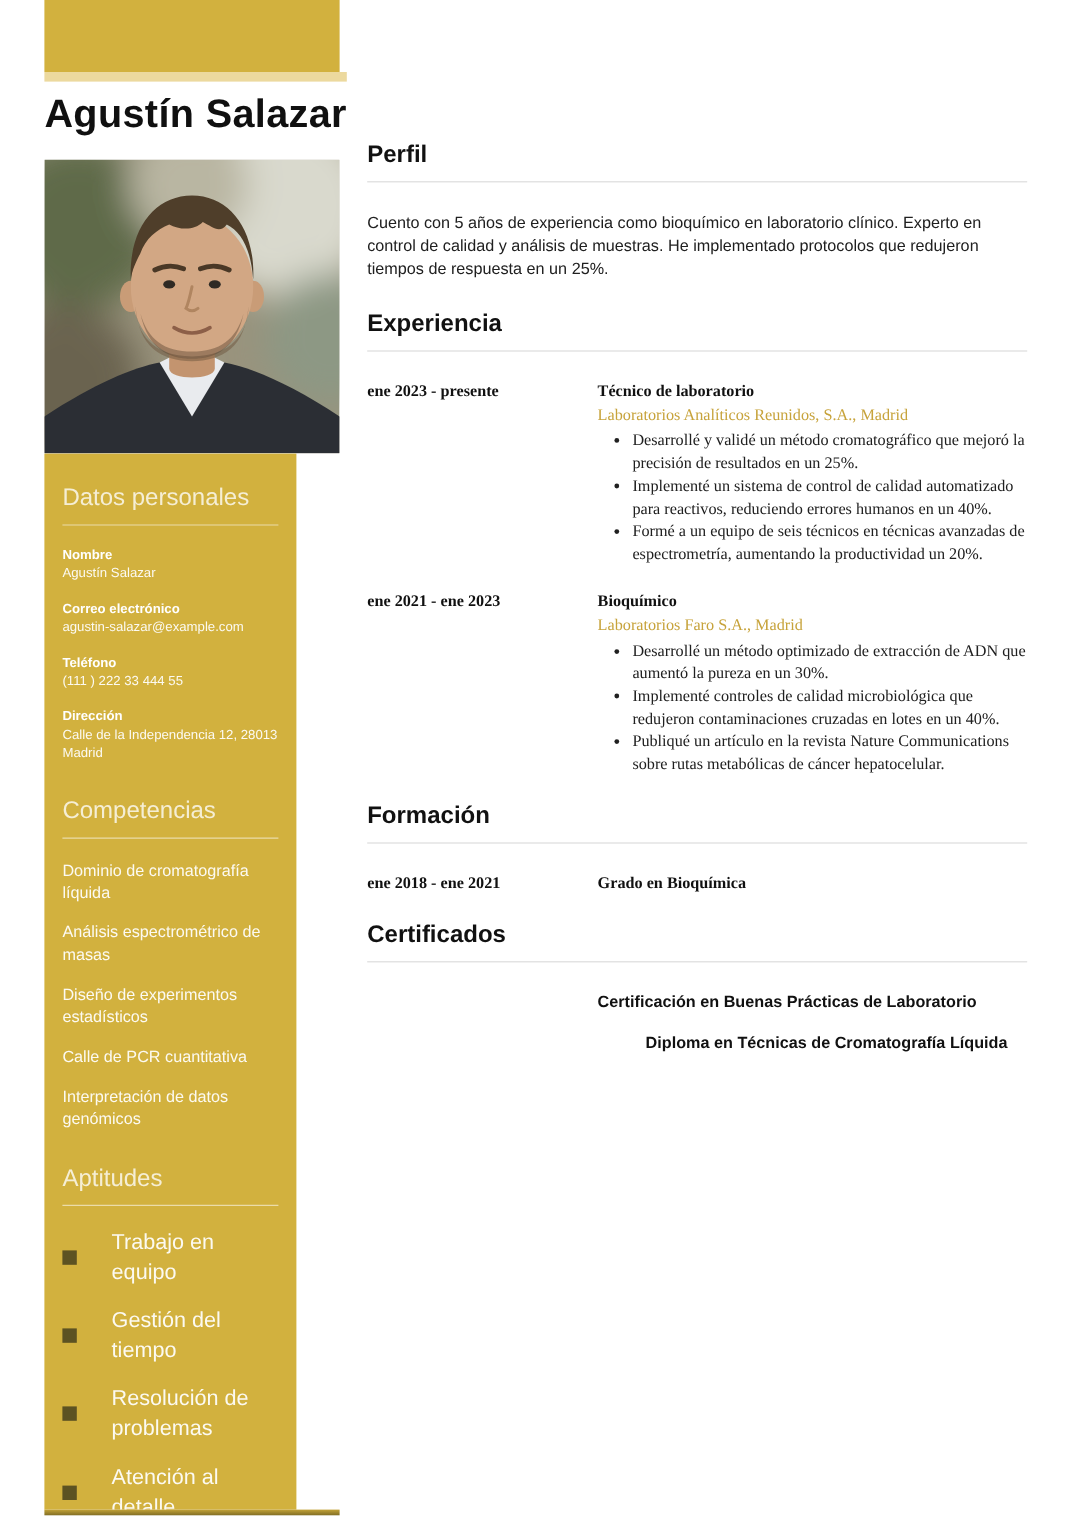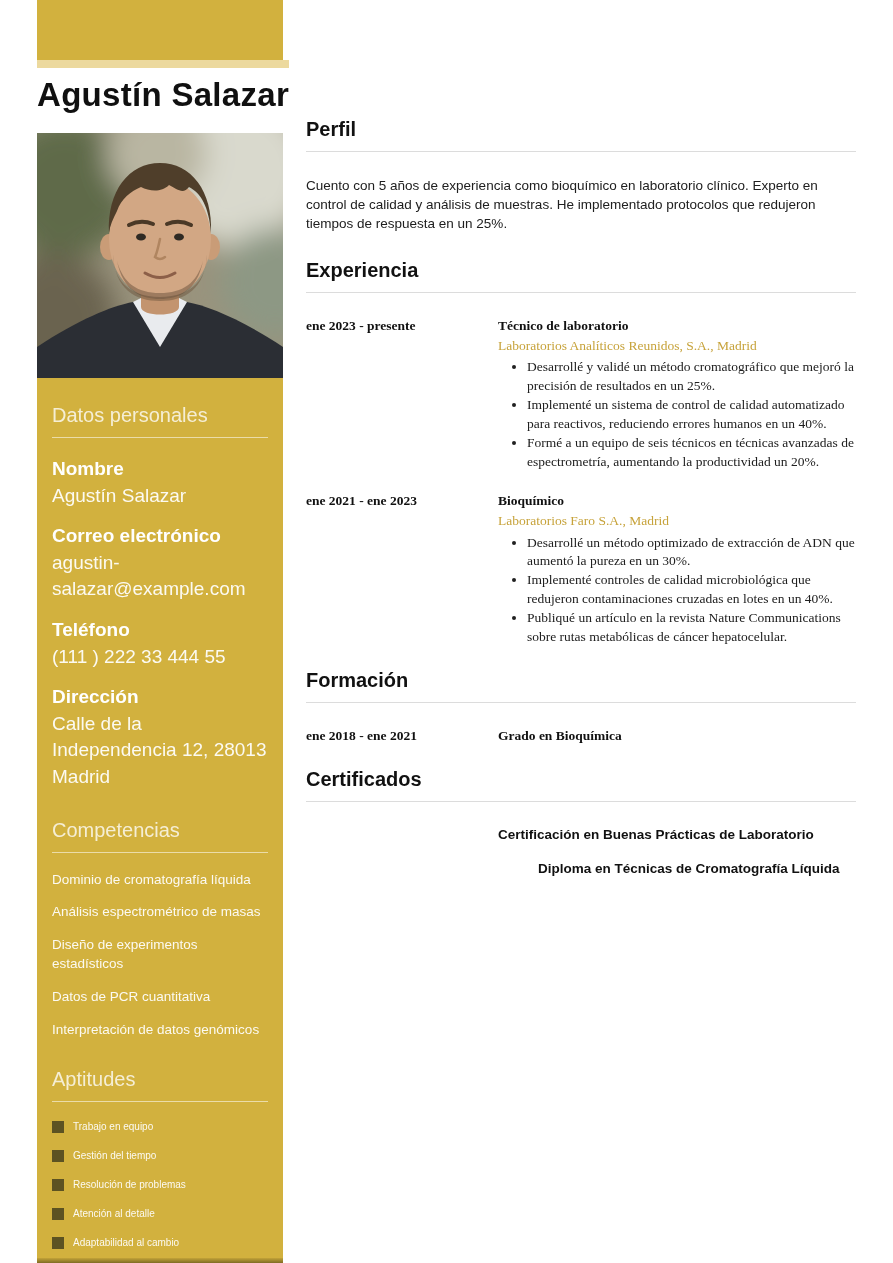--- a/index.html
+++ b/index.html
@@ -12,33 +12,33 @@
   .topbar { position:absolute; left:37px; top:0; width:246px; height:60px; background:#d2b13e; }
   .topbar-strip { position:absolute; left:37px; top:60px; width:252px; height:8px; background:#ecd99e; }
   .cv-name { position:absolute; left:37px; top:76px; font-size:33px; font-weight:bold; color:#101010; letter-spacing:.3px; }
 
   
   .photo { position:absolute; left:37px; top:133px; width:246px; height:245px; overflow:hidden; }
   .photo svg { display:block; width:100%; height:100%; }
 
   
   .sidebar {
-    position:absolute; left:37px; top:378px; width:246px; height:880px;
+    position:absolute; left:37px; top:378px; width:210px; height:880px;
     background:#d2b13e; box-sizing:border-box; padding:26px 15px 0 15px; color:#fff;
   }
   .sidebar-bottom-strip { position:absolute; left:37px; top:1258px; width:246px; height:5px;
     background:linear-gradient(180deg,#c3a338 0%,#7e6b24 100%); }
   .side-title { font-size:20px; font-weight:400; color:rgba(255,255,255,.78); margin:0 0 10px 0; line-height:1.15; }
   .side-rule { border:0; border-top:1px solid rgba(255,255,255,.55); margin:0 0 18px 0; }
   .side-section { margin-top:28px; }
-  .field { margin-bottom:14px; font-size:19px; line-height:1.4; }
+  .field { margin-bottom:14px; font-size:11px; line-height:1.4; }
   .field .flabel { font-weight:bold; color:#ffffff; }
   .field .fvalue { color:rgba(255,255,255,.93); }
   .skill { font-size:13.5px; line-height:1.4; color:rgba(255,255,255,.93); margin-bottom:14px; }
-  .apt { display:flex; align-items:center; margin-bottom:15px; font-size:10px; line-height:1.4; color:rgba(255,255,255,.93); }
+  .apt { display:flex; align-items:center; margin-bottom:15px; font-size:18px; line-height:1.4; color:rgba(255,255,255,.93);gap:20px; }
   .apt .sq { width:12px; height:12px; background:#5c5222; flex:none; margin-right:9px; }
 
   
   .main { position:absolute; left:306px; top:0; width:550px; color:#202020; }
   .sec-title { font-size:20px; font-weight:bold; color:#111; margin:0; line-height:1.15; }
   .sec-rule { border:0; border-top:1px solid #dcdcdc; margin:10px 0 0 0; }
   .sec-profile { padding-top:118px; }
   .profile-text { font-size:13.5px; line-height:1.4; margin:25px 0 0 0; }
   .sec-exp    { margin-top:25px; }
   .sec-edu    { margin-top:22px; }
@@ -129,21 +129,21 @@
       <div class="fvalue">Calle de la Independencia 12, 28013 Madrid</div>
     </div>
   </div>
 
   <div class="side-section">
     <h2 class="side-title">Competencias</h2>
     <hr class="side-rule">
     <div class="skill">Dominio de cromatografía líquida</div>
     <div class="skill">Análisis espectrométrico de masas</div>
     <div class="skill">Diseño de experimentos estadísticos</div>
-    <div class="skill">Datos de PCR cuantitativa</div>
+    <div class="skill">Calle de PCR cuantitativa</div>
     <div class="skill">Interpretación de datos genómicos</div>
   </div>
 
   <div class="side-section">
     <h2 class="side-title">Aptitudes</h2>
     <hr class="side-rule">
     <div class="apt">
       <span class="sq"></span>
       <span>Trabajo en equipo</span>
     </div>

